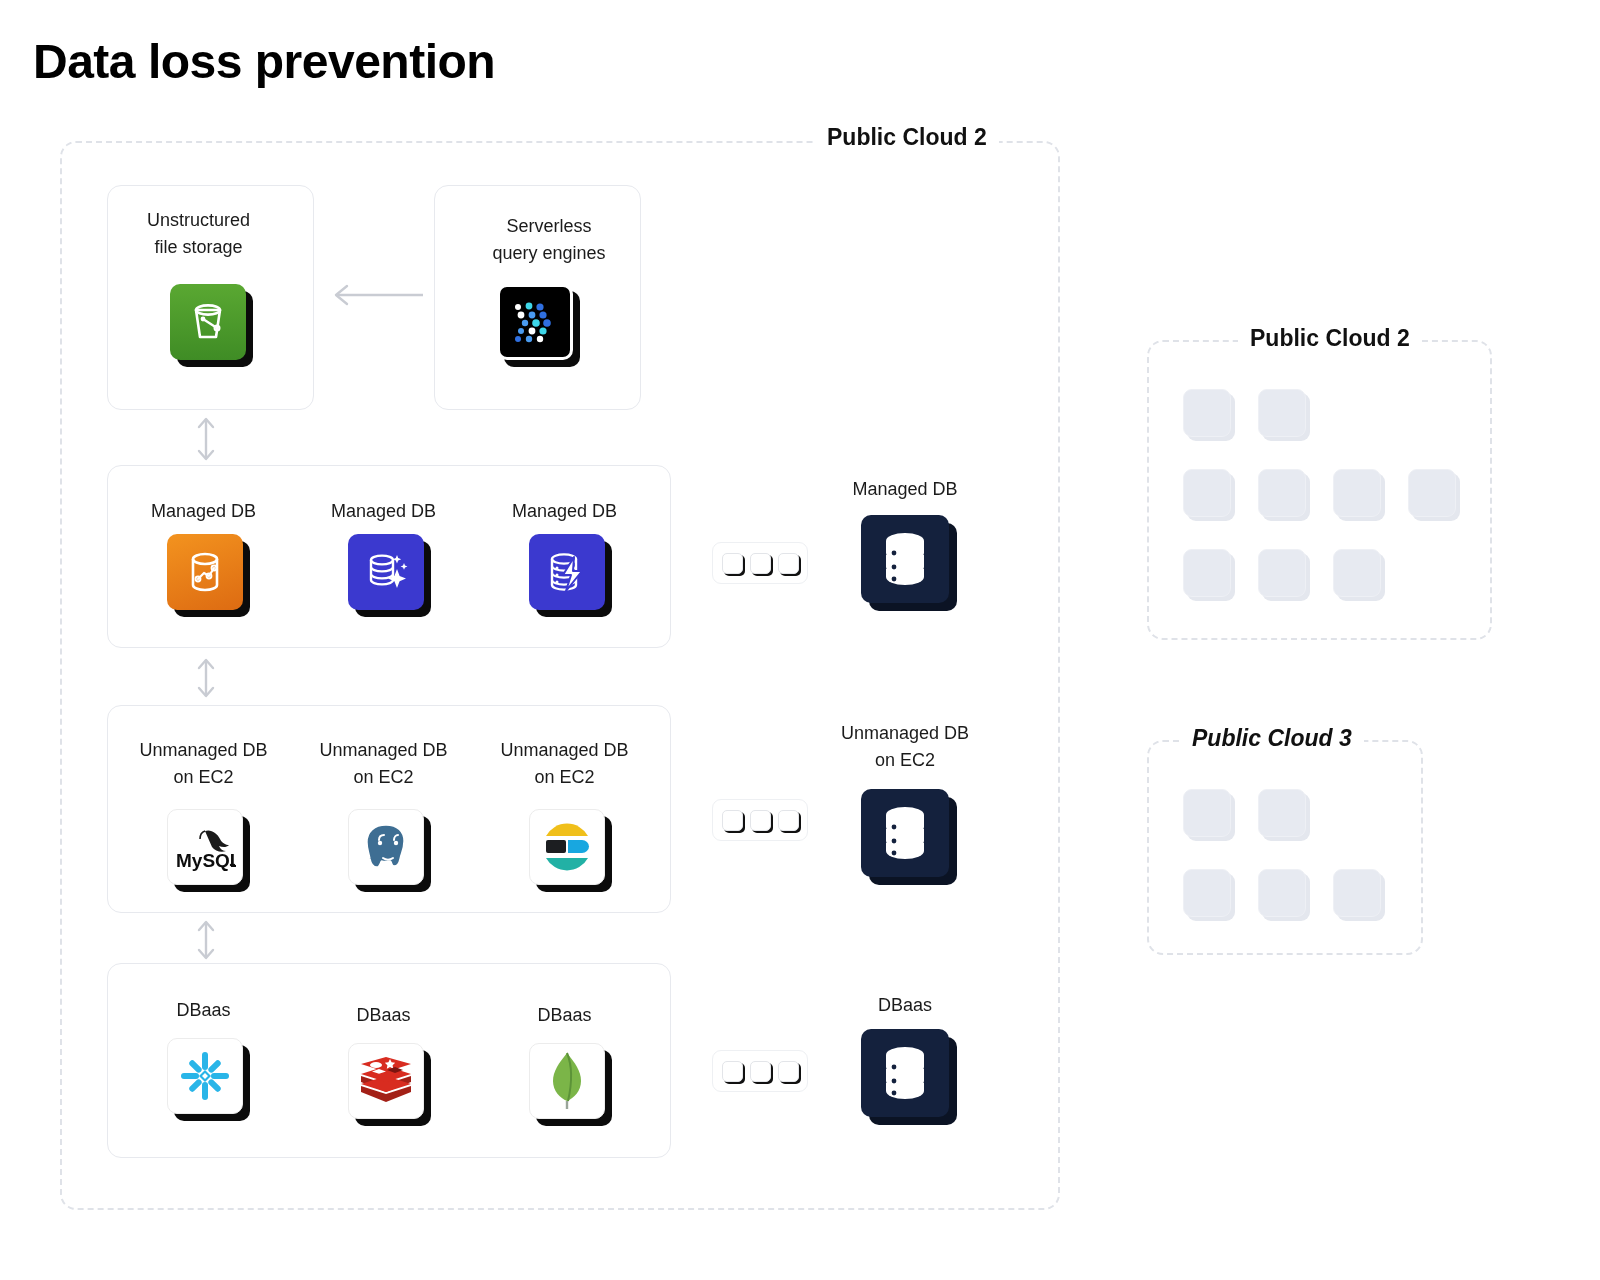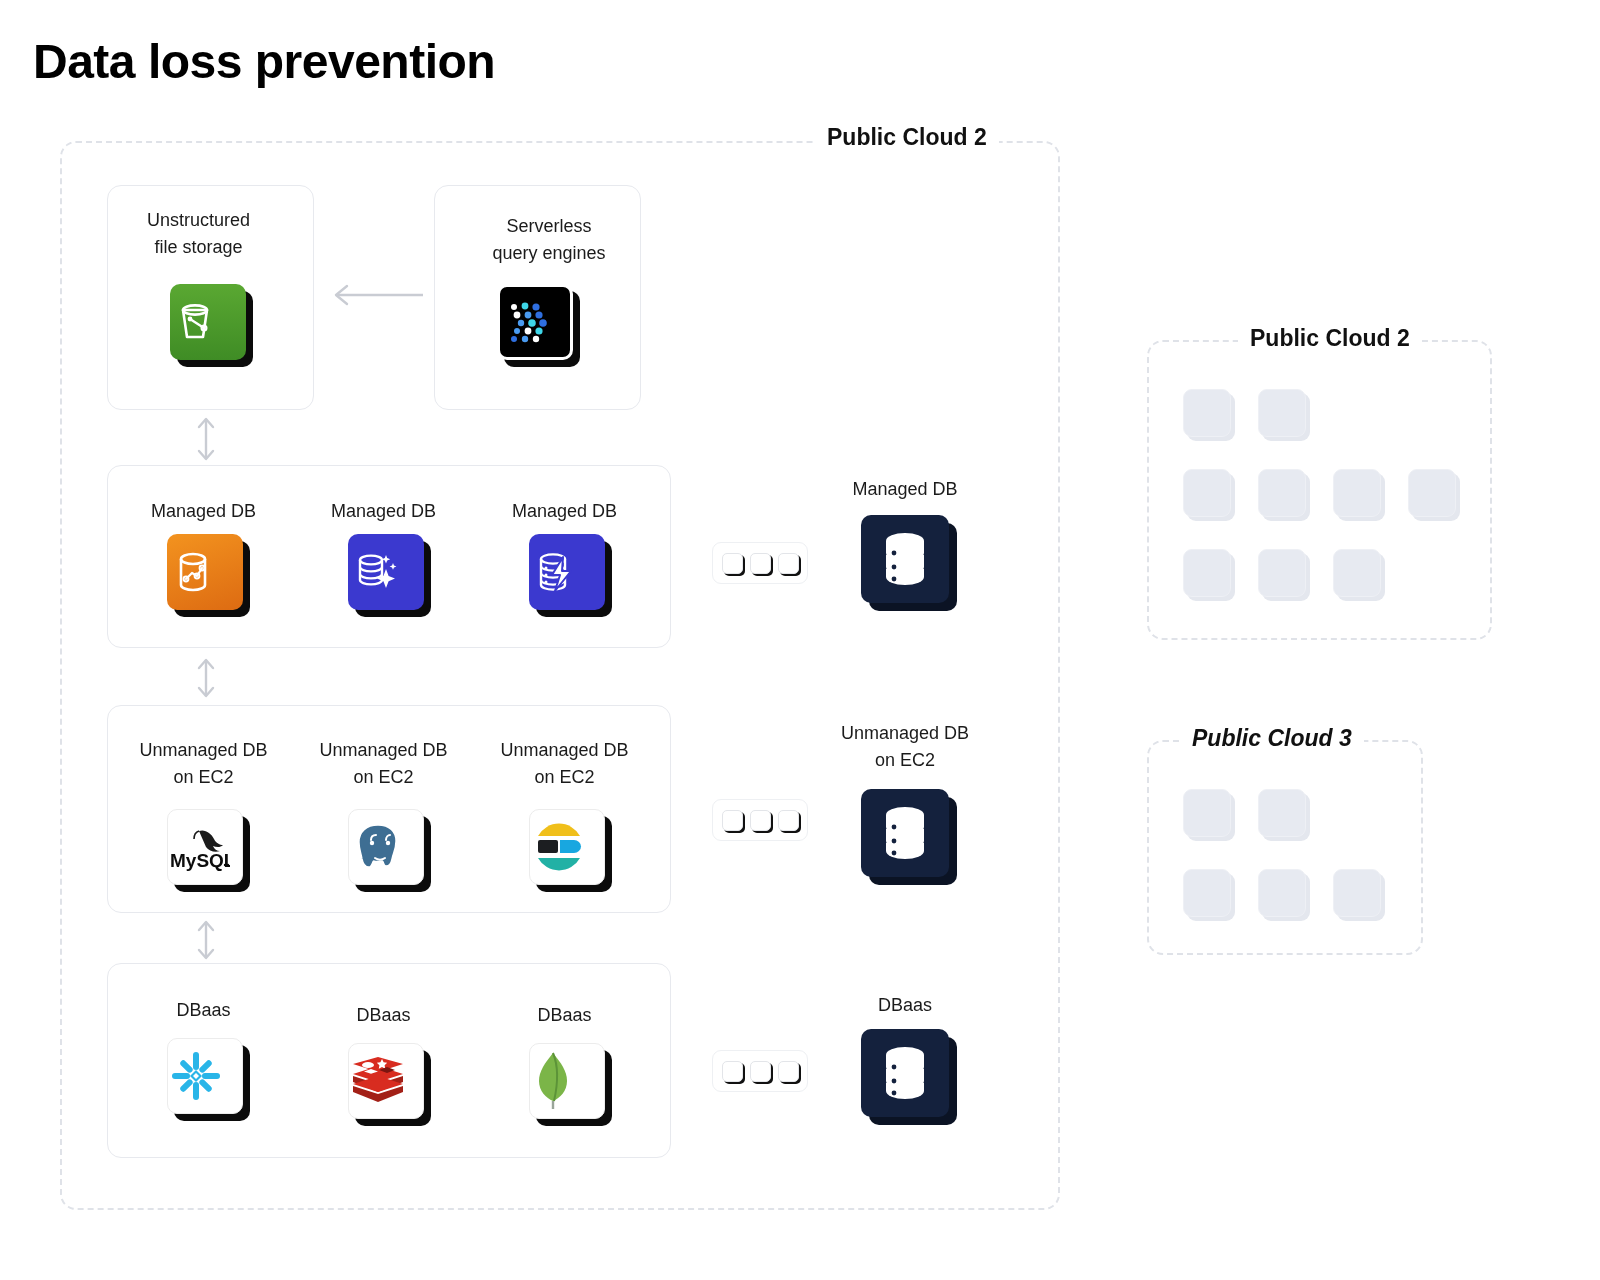--- a/index.html
+++ b/index.html
@@ -47,21 +47,21 @@
   }
   
   .tile{position:absolute;width:76px;height:76px;}
   .tile .back{
     position:absolute;left:7px;top:7px;width:76px;height:76px;
     background:#0b0b0b;border-radius:10px;
   }
   .tile .front{
     position:absolute;left:0;top:0;width:76px;height:76px;
     border-radius:10px;overflow:hidden;display:flex;
-    align-items:center;
+    align-items:center;justify-content:center;
   }
   .tile .front.white{background:#ffffff;border:1px solid #ececec;box-sizing:border-box;}
   .tile svg{display:block;}
 
   
   .arrow{position:absolute;}
   
   .dots-box{
     position:absolute;width:96px;height:42px;border:1.5px solid #eef0f3;
     border-radius:9px;background:#fff;box-sizing:border-box;

